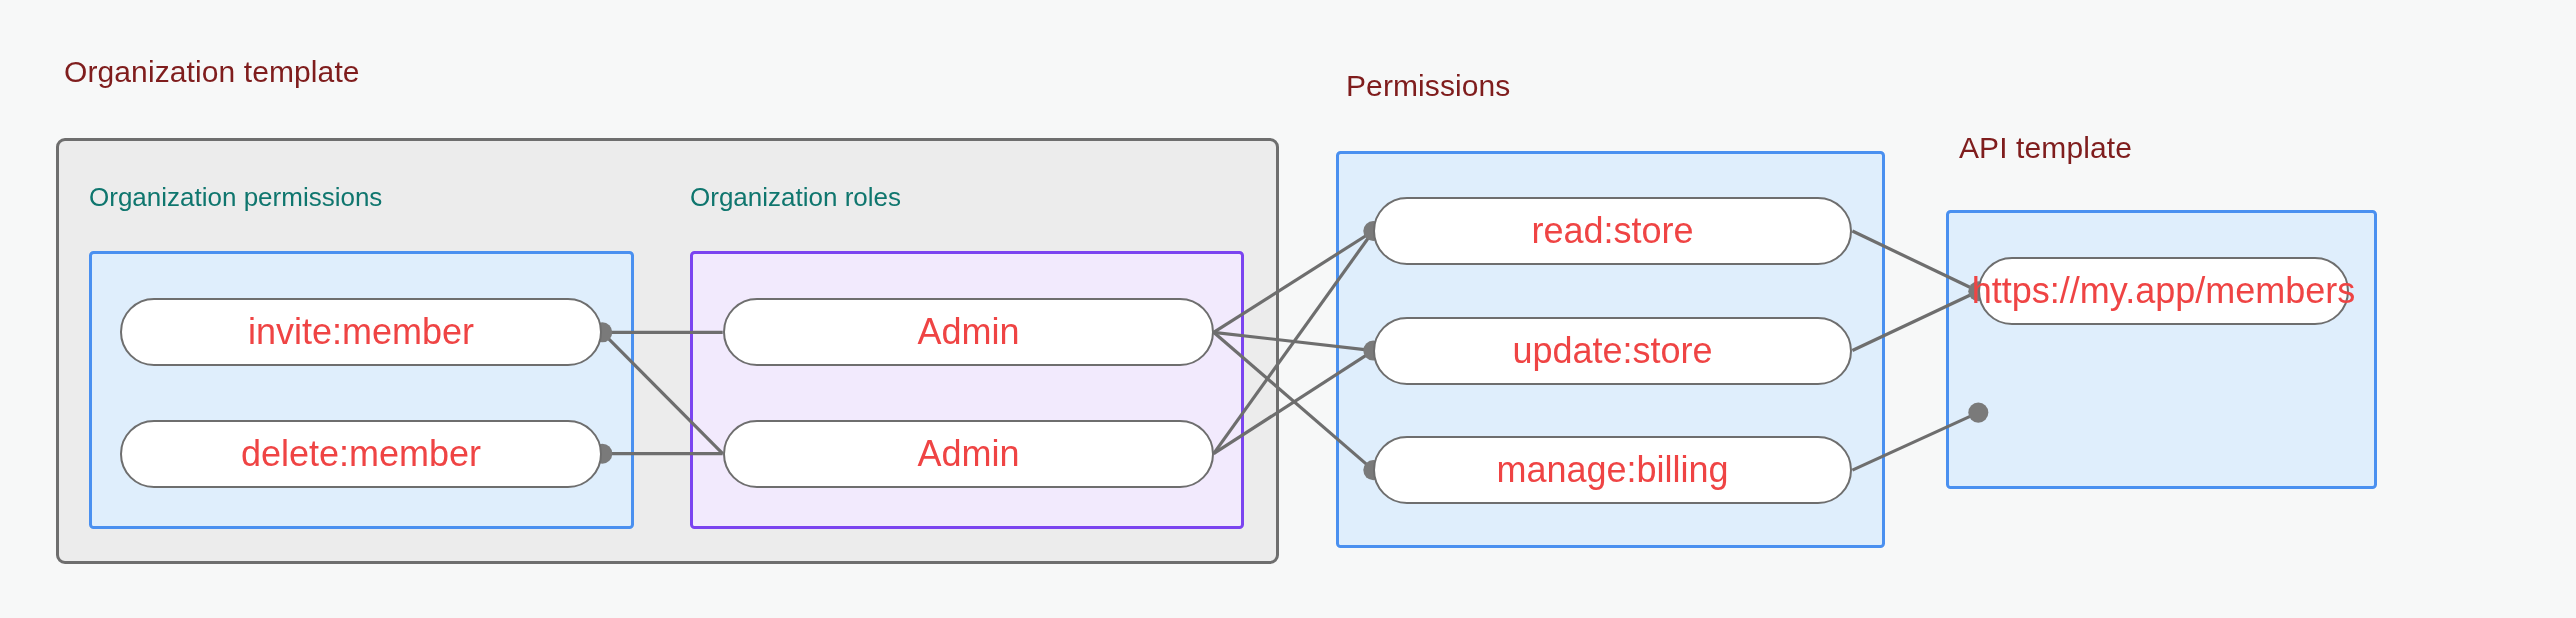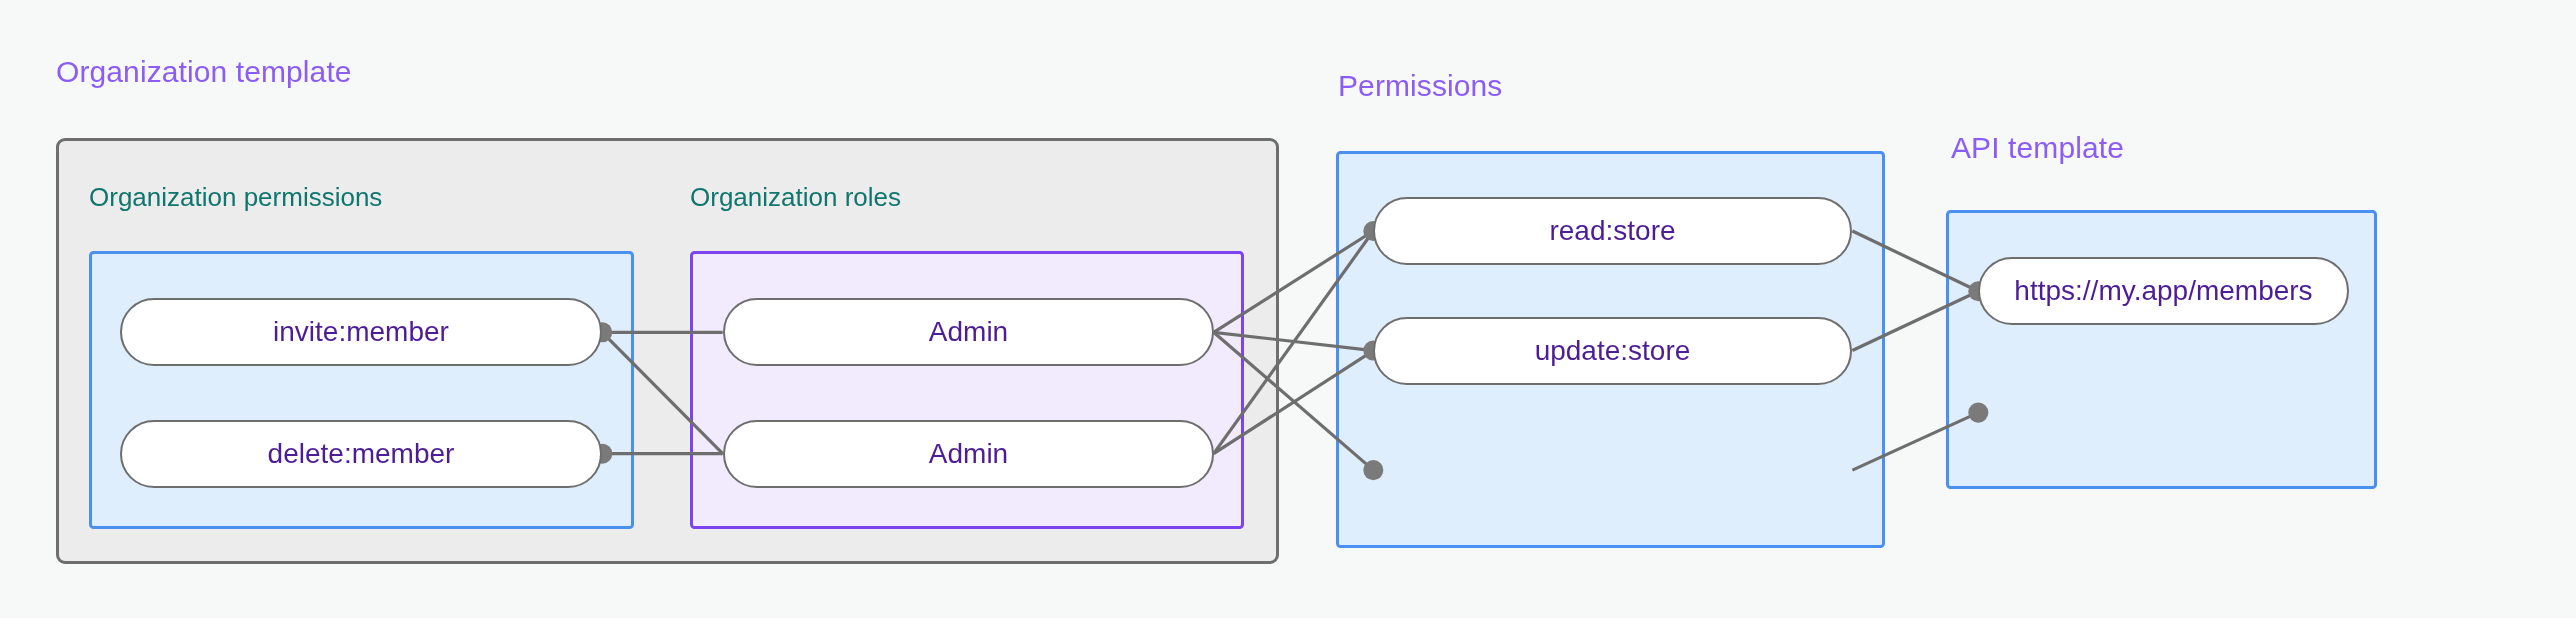--- a/index.html
+++ b/index.html
@@ -13,24 +13,25 @@
   #canvas {
     position: relative;
     width: 2576px;
     height: 619px;
     background: #f7f8f8;
     overflow: hidden;
   }
   .grp-title {
     position: absolute;
     font-size: 30px;
-    color: #8b5cf6;
+    color: #7f1d1d;
     letter-spacing: 0.1px;
     white-space: nowrap;
     line-height: 1;
+    margin-left: 8px;
   }
   .box {
     position: absolute;
     box-sizing: border-box;
   }
   .box-outer {
     background: #ececec;
     border: 3.7px solid #6e6e6e;
     border-radius: 9px;
   }
@@ -53,22 +54,22 @@
   }
   .pill {
     position: absolute;
     box-sizing: border-box;
     background: #ffffff;
     border: 2.7px solid #6e6e6e;
     border-radius: 912px;
     display: flex;
     align-items: center;
     justify-content: center;
-    font-size: 28px;
-    color: #4c1d95;
+    font-size: 36px;
+    color: #ef4444;
     white-space: nowrap;
     z-index: 3;
   }
   #edges {
     position: absolute;
     left: 0;
     top: 0;
     width: 2576px;
     height: 619px;
     z-index: 2;
@@ -138,18 +139,19 @@
   <div class="pill" style="left:120px; top:420px; width:482px; height:68px;">delete:member</div>
 
   <div class="pill" style="left:723px; top:298px; width:491px; height:68px;">Admin</div>
 
   <div class="pill" style="left:723px; top:420px; width:491px; height:68px;">Admin</div>
 
   <div class="pill" style="left:1373px; top:197px; width:479px; height:68px;">read:store</div>
 
   <div class="pill" style="left:1373px; top:317px; width:479px; height:68px;">update:store</div>
 
+  <div class="pill" style="left:1373px; top:436px; width:479px; height:68px;">manage:billing</div>
 
   <div class="pill" style="left:1978px; top:257px; width:371px; height:68px;">https://my.app/members</div>
 
 
 </div>
 
 
 </body></html>

